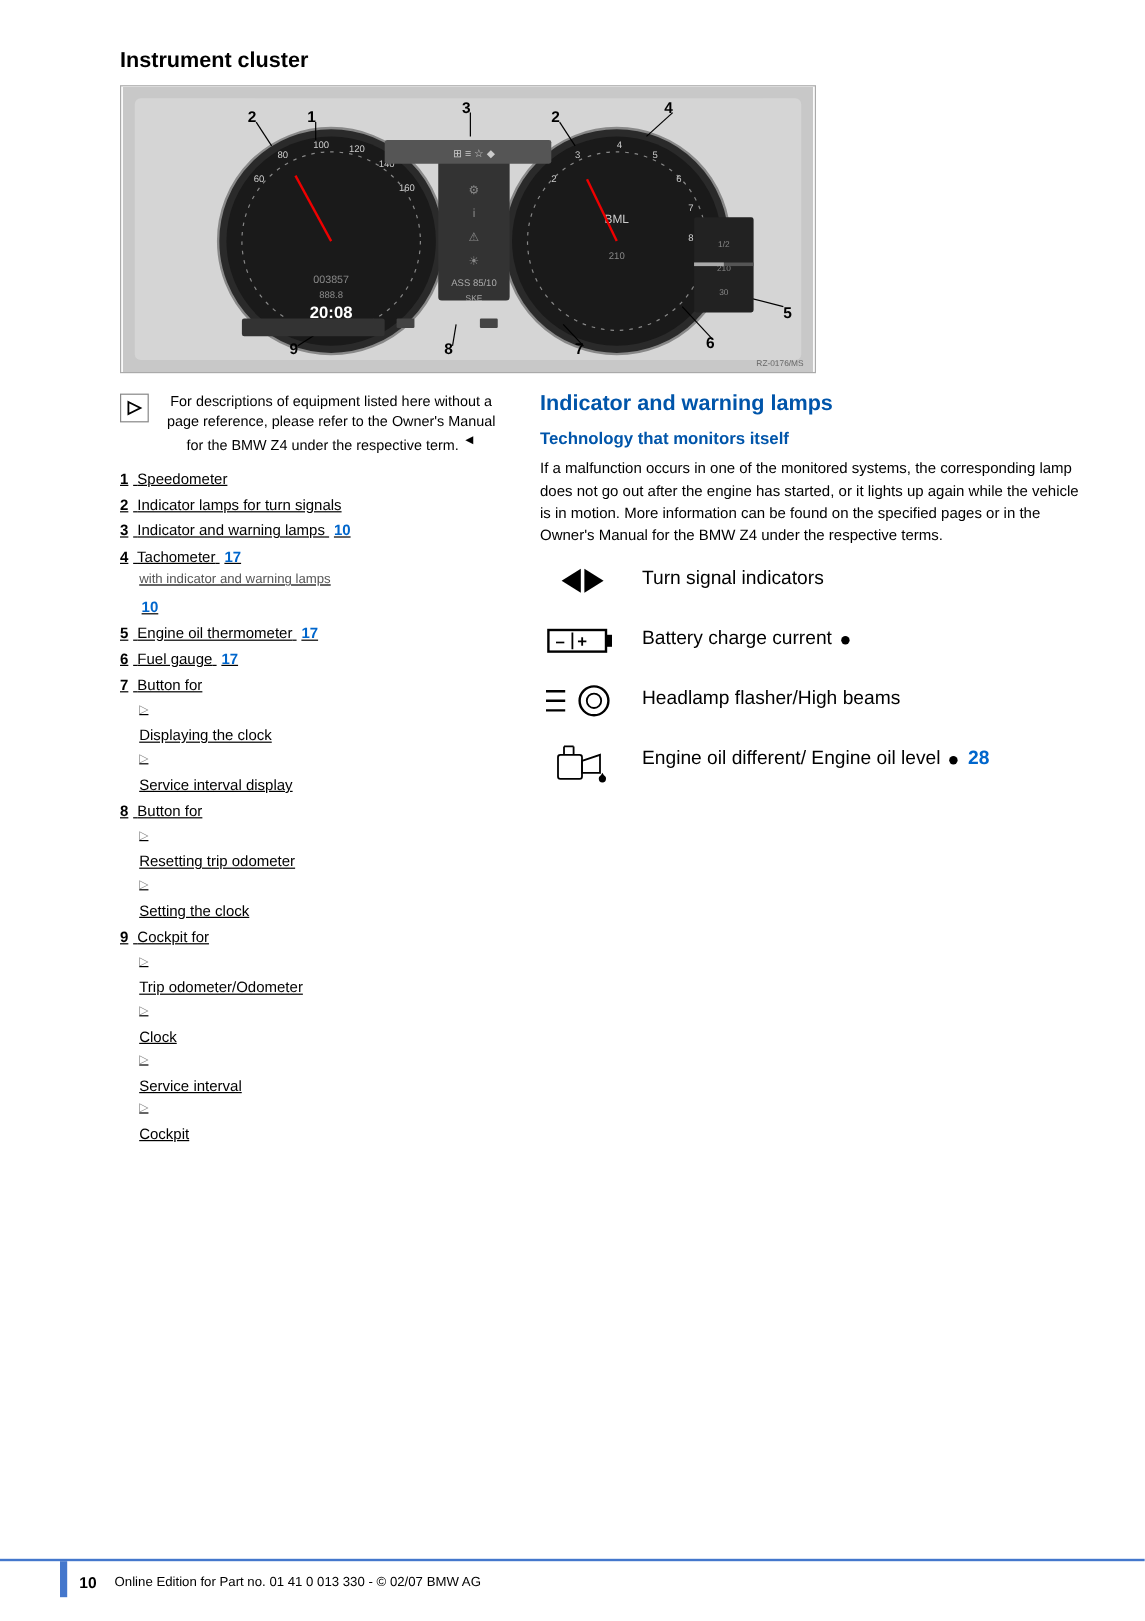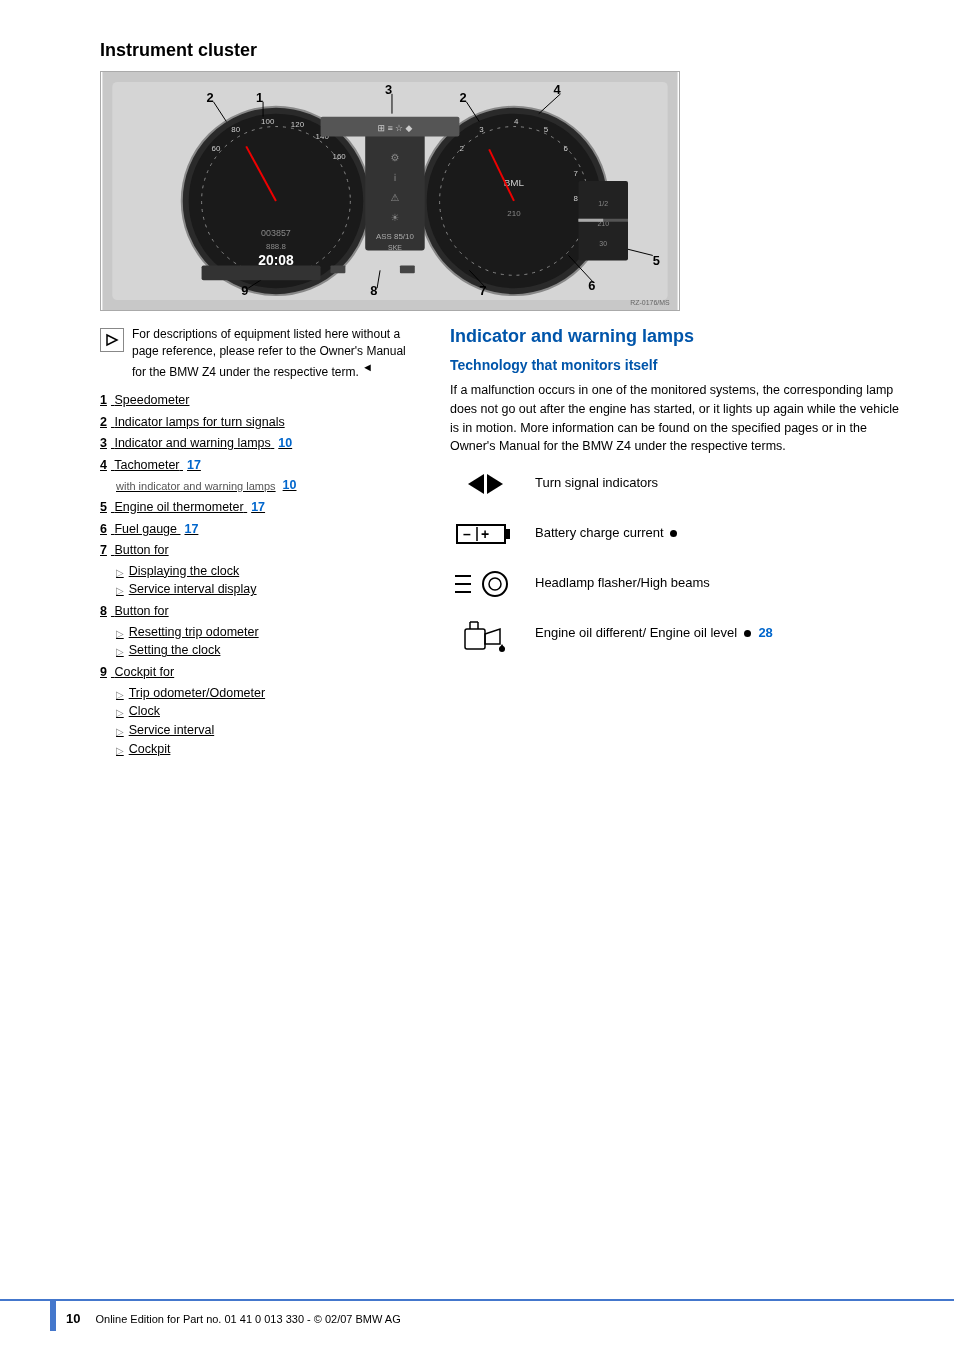--- a/index.html
+++ b/index.html
@@ -76,20 +76,21 @@
     }
 
     
     .info-box {
       display: flex;
       align-items: flex-start;
       gap: 8px;
       margin-bottom: 12px;
       font-size: 12px;
       line-height: 1.4;
+      text-align: center;
     }
 
     .info-arrow {
       width: 24px;
       height: 24px;
       border: 1px solid #888;
       display: flex;
       align-items: center;
       justify-content: center;
       flex-shrink: 0;
@@ -120,22 +121,23 @@
     .sub-list {
       list-style: none;
       margin-left: 16px;
       margin-top: 2px;
     }
 
     .sub-list li {
       font-size: 12.5px;
       line-height: 1.5;
       display: flex;
-      align-items: center;
+      align-items: flex-start;
       gap: 5px;
+      flex-direction: column;
     }
 
     .sub-arrow {
       color: #888;
       font-size: 10px;
       margin-top: 2px;
       flex-shrink: 0;
     }
 
     .page-ref {
@@ -177,21 +179,21 @@
     .lamp-icon {
       width: 70px;
       height: 35px;
       display: flex;
       align-items: center;
       justify-content: center;
       flex-shrink: 0;
     }
 
     .lamp-label {
-      font-size: 13px;
+      font-size: 16px;
       line-height: 1.4;
     }
 
     .dot-indicator {
       width: 7px;
       height: 7px;
       border-radius: 50%;
       background: #000;
       display: inline-block;
       margin-left: 3px;

